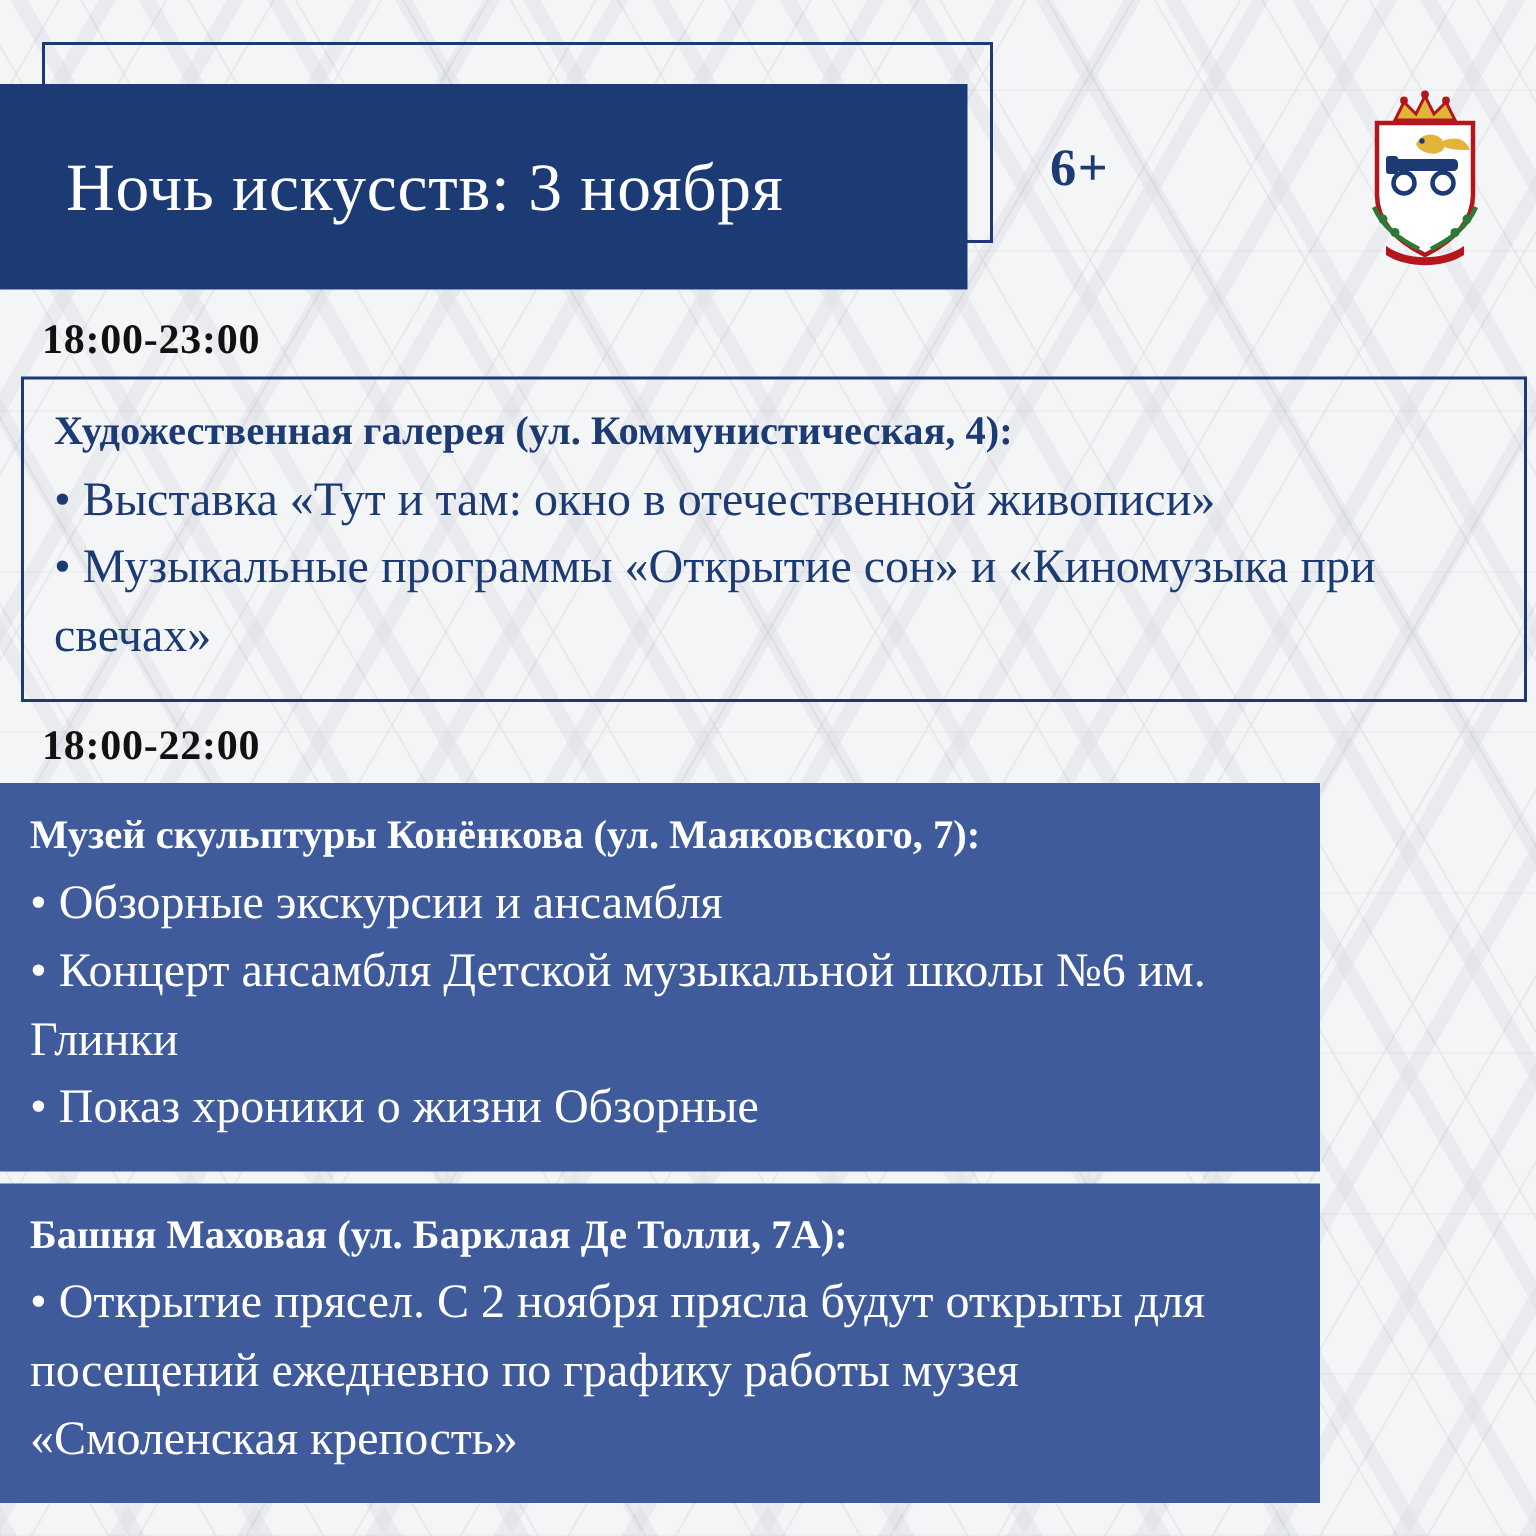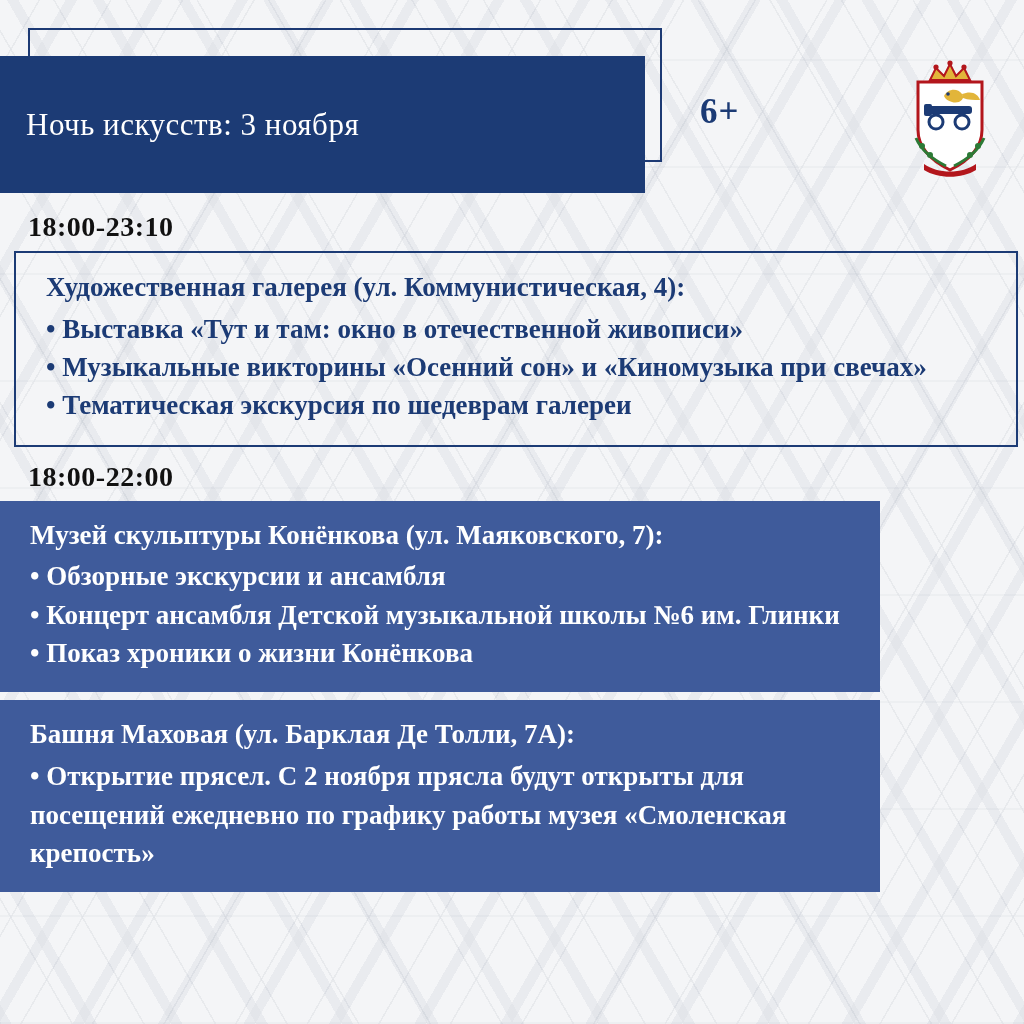--- a/index.html
+++ b/index.html
@@ -55,23 +55,23 @@
     left: 0;
     top: 56px;
     width: 645px;
     height: 137px;
     background: #1c3b75;
     display: flex;
     align-items: center;
   }
   .header-title {
     color: #ffffff;
-    font-size: 31px;
+    font-size: 45px;
     letter-spacing: .5px;
-    padding-left: 26px;
+    padding-left: 44px;
     white-space: nowrap;
     font-family: "Liberation Serif", serif;
   }
   .age-badge {
     position: absolute;
     left: 700px;
     top: 92px;
     color: #1c3b75;
     font-size: 35px;
     font-weight: bold;
@@ -96,41 +96,41 @@
   }
   .time-label {
     font-size: 28px;
     font-weight: bold;
     color: #111111;
     padding: 6px 0 8px 28px;
     letter-spacing: .5px;
   }
   .block {
     box-sizing: border-box;
-    padding: 18px 30px 20px 30px;
+    padding: 18px 30px 20px 20px;
   }
   .block.outline {
     border: 2px solid #1c3b75;
     margin: 0 6px 0 14px;
     background: transparent;
   }
   .block.filled {
     background: #3f5b9b;
     margin: 0;
     width: 880px;
   }
   .block .venue {
     font-size: 27px;
     font-weight: bold;
     margin-bottom: 5px;
     line-height: 1.25;
   }
   .block .line {
-    font-size: 27px;
-    font-weight: bold;
+    font-size: 32px;
+    font-weight: normal;
     line-height: 1.42;
   }
   .block.outline .venue,
   .block.outline .line { color: #1c3b75; }
   .block.filled .venue,
   .block.filled .line { color: #ffffff; }
 
   .spacer-8  { height: 8px; }
 </style>
 </head>
@@ -174,36 +174,35 @@
       <circle cx="30" cy="95" r="3" fill="#2c7a36"></circle>
       <circle cx="78" cy="86" r="3" fill="#2c7a36"></circle>
       <circle cx="70" cy="95" r="3" fill="#2c7a36"></circle>
 
       <path d="M24 104 C38 114 62 114 76 104 L76 110 C62 119 38 119 24 110 Z" fill="#b3161c"></path>
     </svg>
   </div>
 
   <div class="schedule">
 
-    <div class="time-label">18:00-23:10</div>
+    <div class="time-label">18:00-23:00</div>
     <div class="block outline">
       <div class="venue">Художественная галерея (ул. Коммунистическая, 4):</div>
       <div class="line">• Выставка «Тут и там: окно в отечественной живописи»</div>
-      <div class="line">• Музыкальные викторины «Осенний сон» и «Киномузыка при свечах»</div>
-      <div class="line">• Тематическая экскурсия по шедеврам галереи</div>
+      <div class="line">• Музыкальные программы «Открытие сон» и «Киномузыка при свечах»</div>
     </div>
 
     <div class="spacer-8"></div>
 
     <div class="time-label">18:00-22:00</div>
     <div class="block filled">
       <div class="venue">Музей скульптуры Конёнкова (ул. Маяковского, 7):</div>
       <div class="line">• Обзорные экскурсии и ансамбля</div>
       <div class="line">• Концерт ансамбля Детской музыкальной школы №6 им. Глинки</div>
-      <div class="line">• Показ хроники о жизни Конёнкова</div>
+      <div class="line">• Показ хроники о жизни Обзорные</div>
     </div>
 
     <div class="spacer-8"></div>
 
     <div class="block filled">
       <div class="venue">Башня Маховая (ул. Барклая Де Толли, 7А):</div>
       <div class="line">• Открытие прясел. С 2 ноября прясла будут открыты для посещений ежедневно по графику работы музея «Смоленская крепость»</div>
     </div>
 
   </div>

